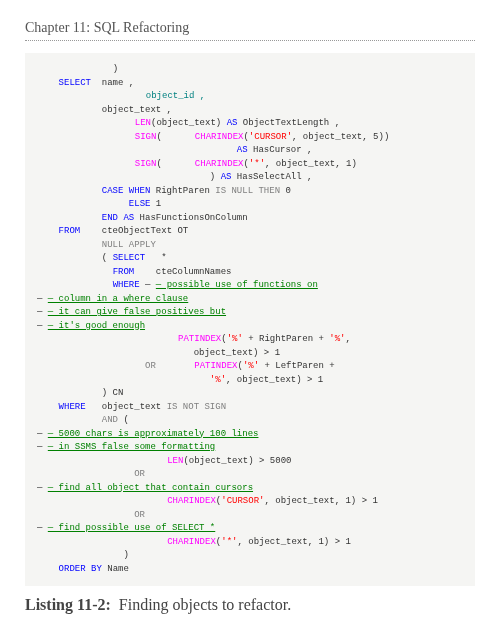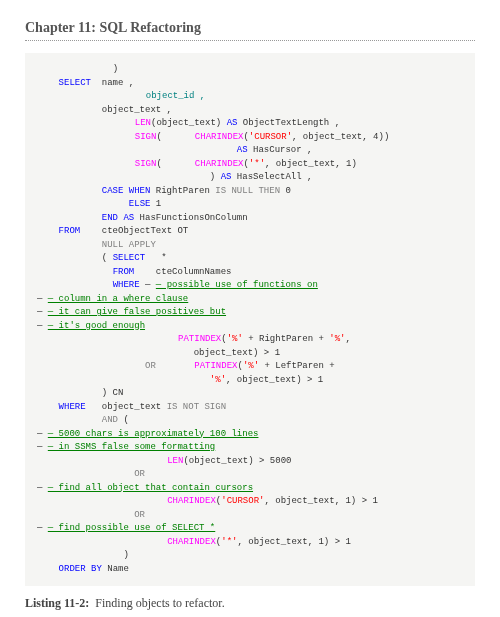--- a/index.html
+++ b/index.html
@@ -8,21 +8,21 @@
     font-family: Georgia, 'Times New Roman', serif;
     background: #fff;
     color: #333;
     width: 500px;
     box-sizing: border-box;
   }
   .chapter-title {
     font-size: 14px;
     color: #555;
     margin-bottom: 4px;
-    font-weight: bold;
+    font-weight: normal;
   }
   .dotted {
     border-bottom: 1px dotted #999;
     margin-bottom: 12px;
   }
   .code-block {
     background: #f5f5f3;
     padding: 10px 12px;
     font-family: 'Courier New', Courier, monospace;
     font-size: 9px;
@@ -32,37 +32,37 @@
     overflow: hidden;
   }
   .kw-blue { color: #0000ff; }
   .kw-teal { color: #008080; padding-left: 44px; }
   .kw-magenta { color: #ff00ff; margin-left: 33px; }
   .kw-red { color: #ff0000; }
   .kw-grey { color: #808080; margin-top: 16px; }
   .kw-green { color: #008000; text-decoration: underline; }
   .caption {
     margin-top: 10px;
-    font-size: 12px;
+    font-size: 16px;
     color: #444;
   }
   .caption b { font-weight: bold; }
 </style>
 </head>
 <body>
 
 <div class="chapter-title">Chapter 11: SQL Refactoring</div>
 <div class="dotted"></div>
 
 <div class="code-block">              <span>)</span>
     <span class="kw-blue">SELECT</span><span>  name ,</span>
             <span class="kw-teal">object_id ,</span>
             <span>object_text ,</span>
             <span class="kw-magenta">LEN</span><span>(object_text) </span><span class="kw-blue">AS</span><span> ObjectTextLength ,</span>
-            <span class="kw-magenta">SIGN</span><span>(</span><span class="kw-magenta">CHARINDEX</span><span>(</span><span class="kw-red">'CURSOR'</span><span>, object_text, 4))</span>
+            <span class="kw-magenta">SIGN</span><span>(</span><span class="kw-magenta">CHARINDEX</span><span>(</span><span class="kw-red">'CURSOR'</span><span>, object_text, 5))</span>
                                      <span class="kw-blue">AS</span><span> HasCursor ,</span>
             <span class="kw-magenta">SIGN</span><span>(</span><span class="kw-magenta">CHARINDEX</span><span>(</span><span class="kw-red">'*'</span><span>, object_text, 1)</span>
                                 <span>) </span><span class="kw-blue">AS</span><span> HasSelectAll ,</span>
             <span class="kw-blue">CASE WHEN</span><span> RightParen </span><span class="kw-grey">IS NULL THEN</span><span> 0</span>
                  <span class="kw-blue">ELSE</span><span> 1</span>
             <span class="kw-blue">END AS</span><span> HasFunctionsOnColumn</span>
     <span class="kw-blue">FROM</span><span>    cteObjectText OT</span>
             <span class="kw-grey">NULL</span><span> </span><span class="kw-grey">APPLY</span>
             <span>( </span><span class="kw-blue">SELECT</span><span>   *</span>
               <span class="kw-blue">FROM</span><span>    cteColumnNames</span>

